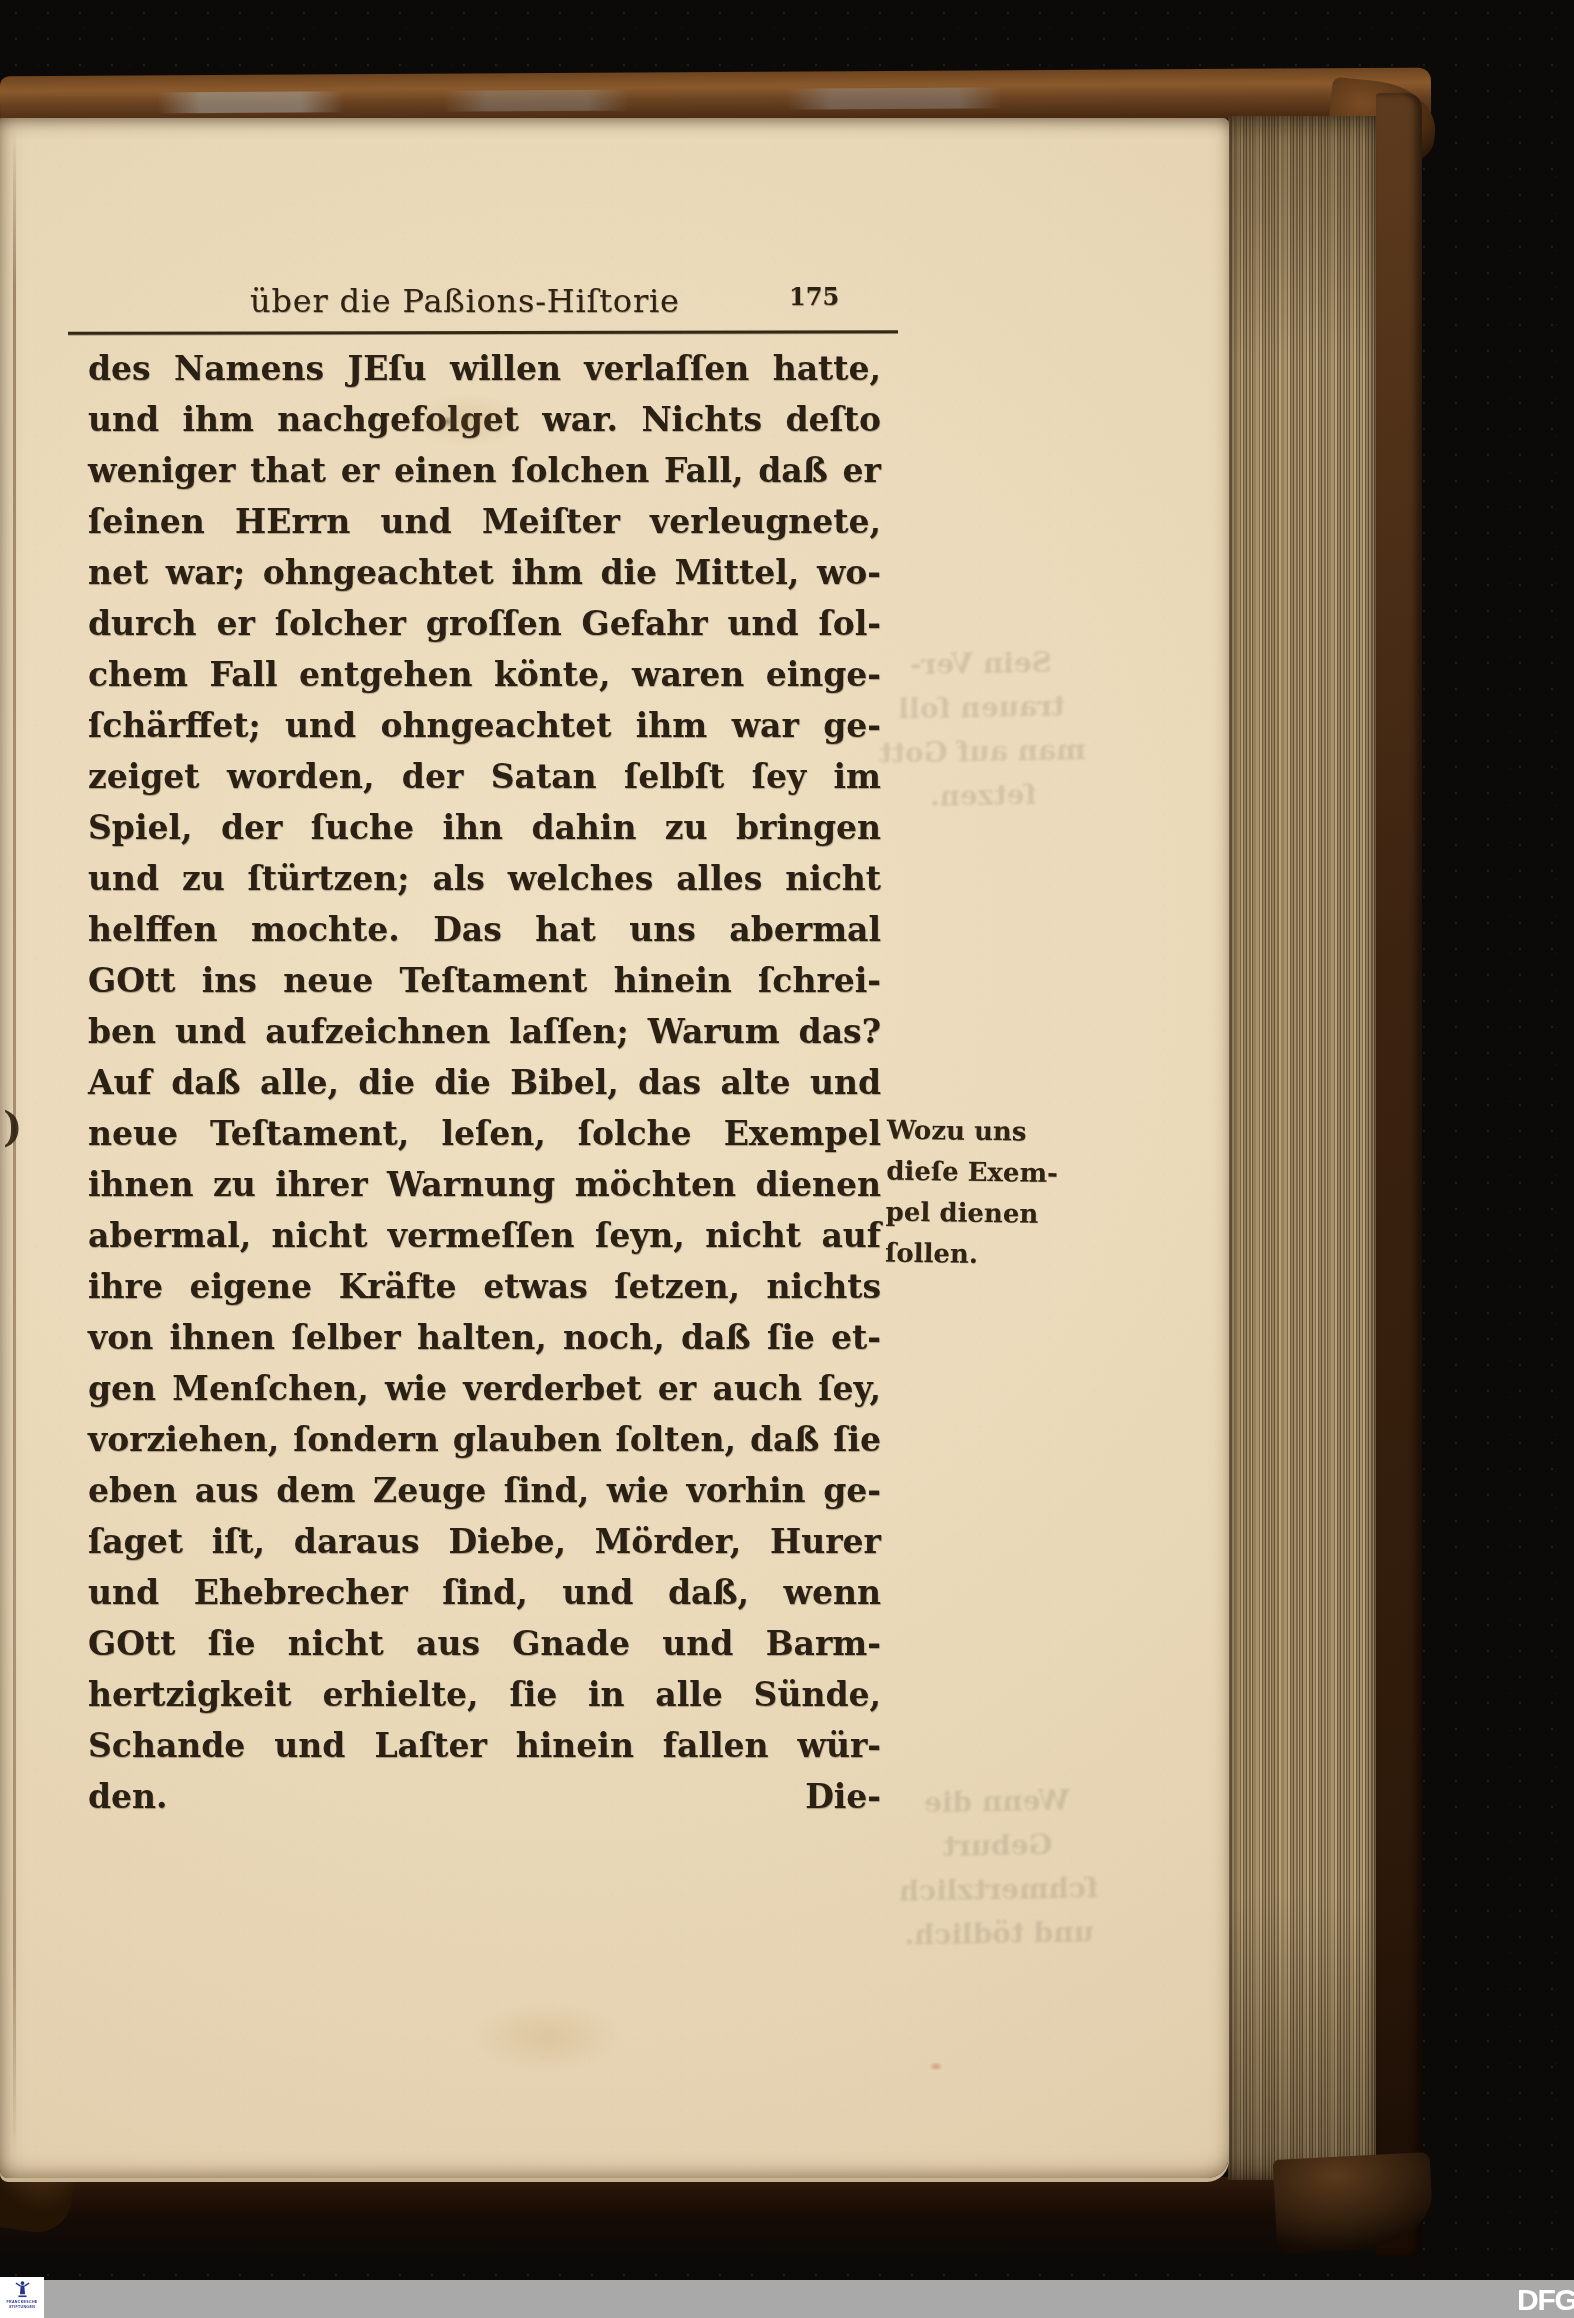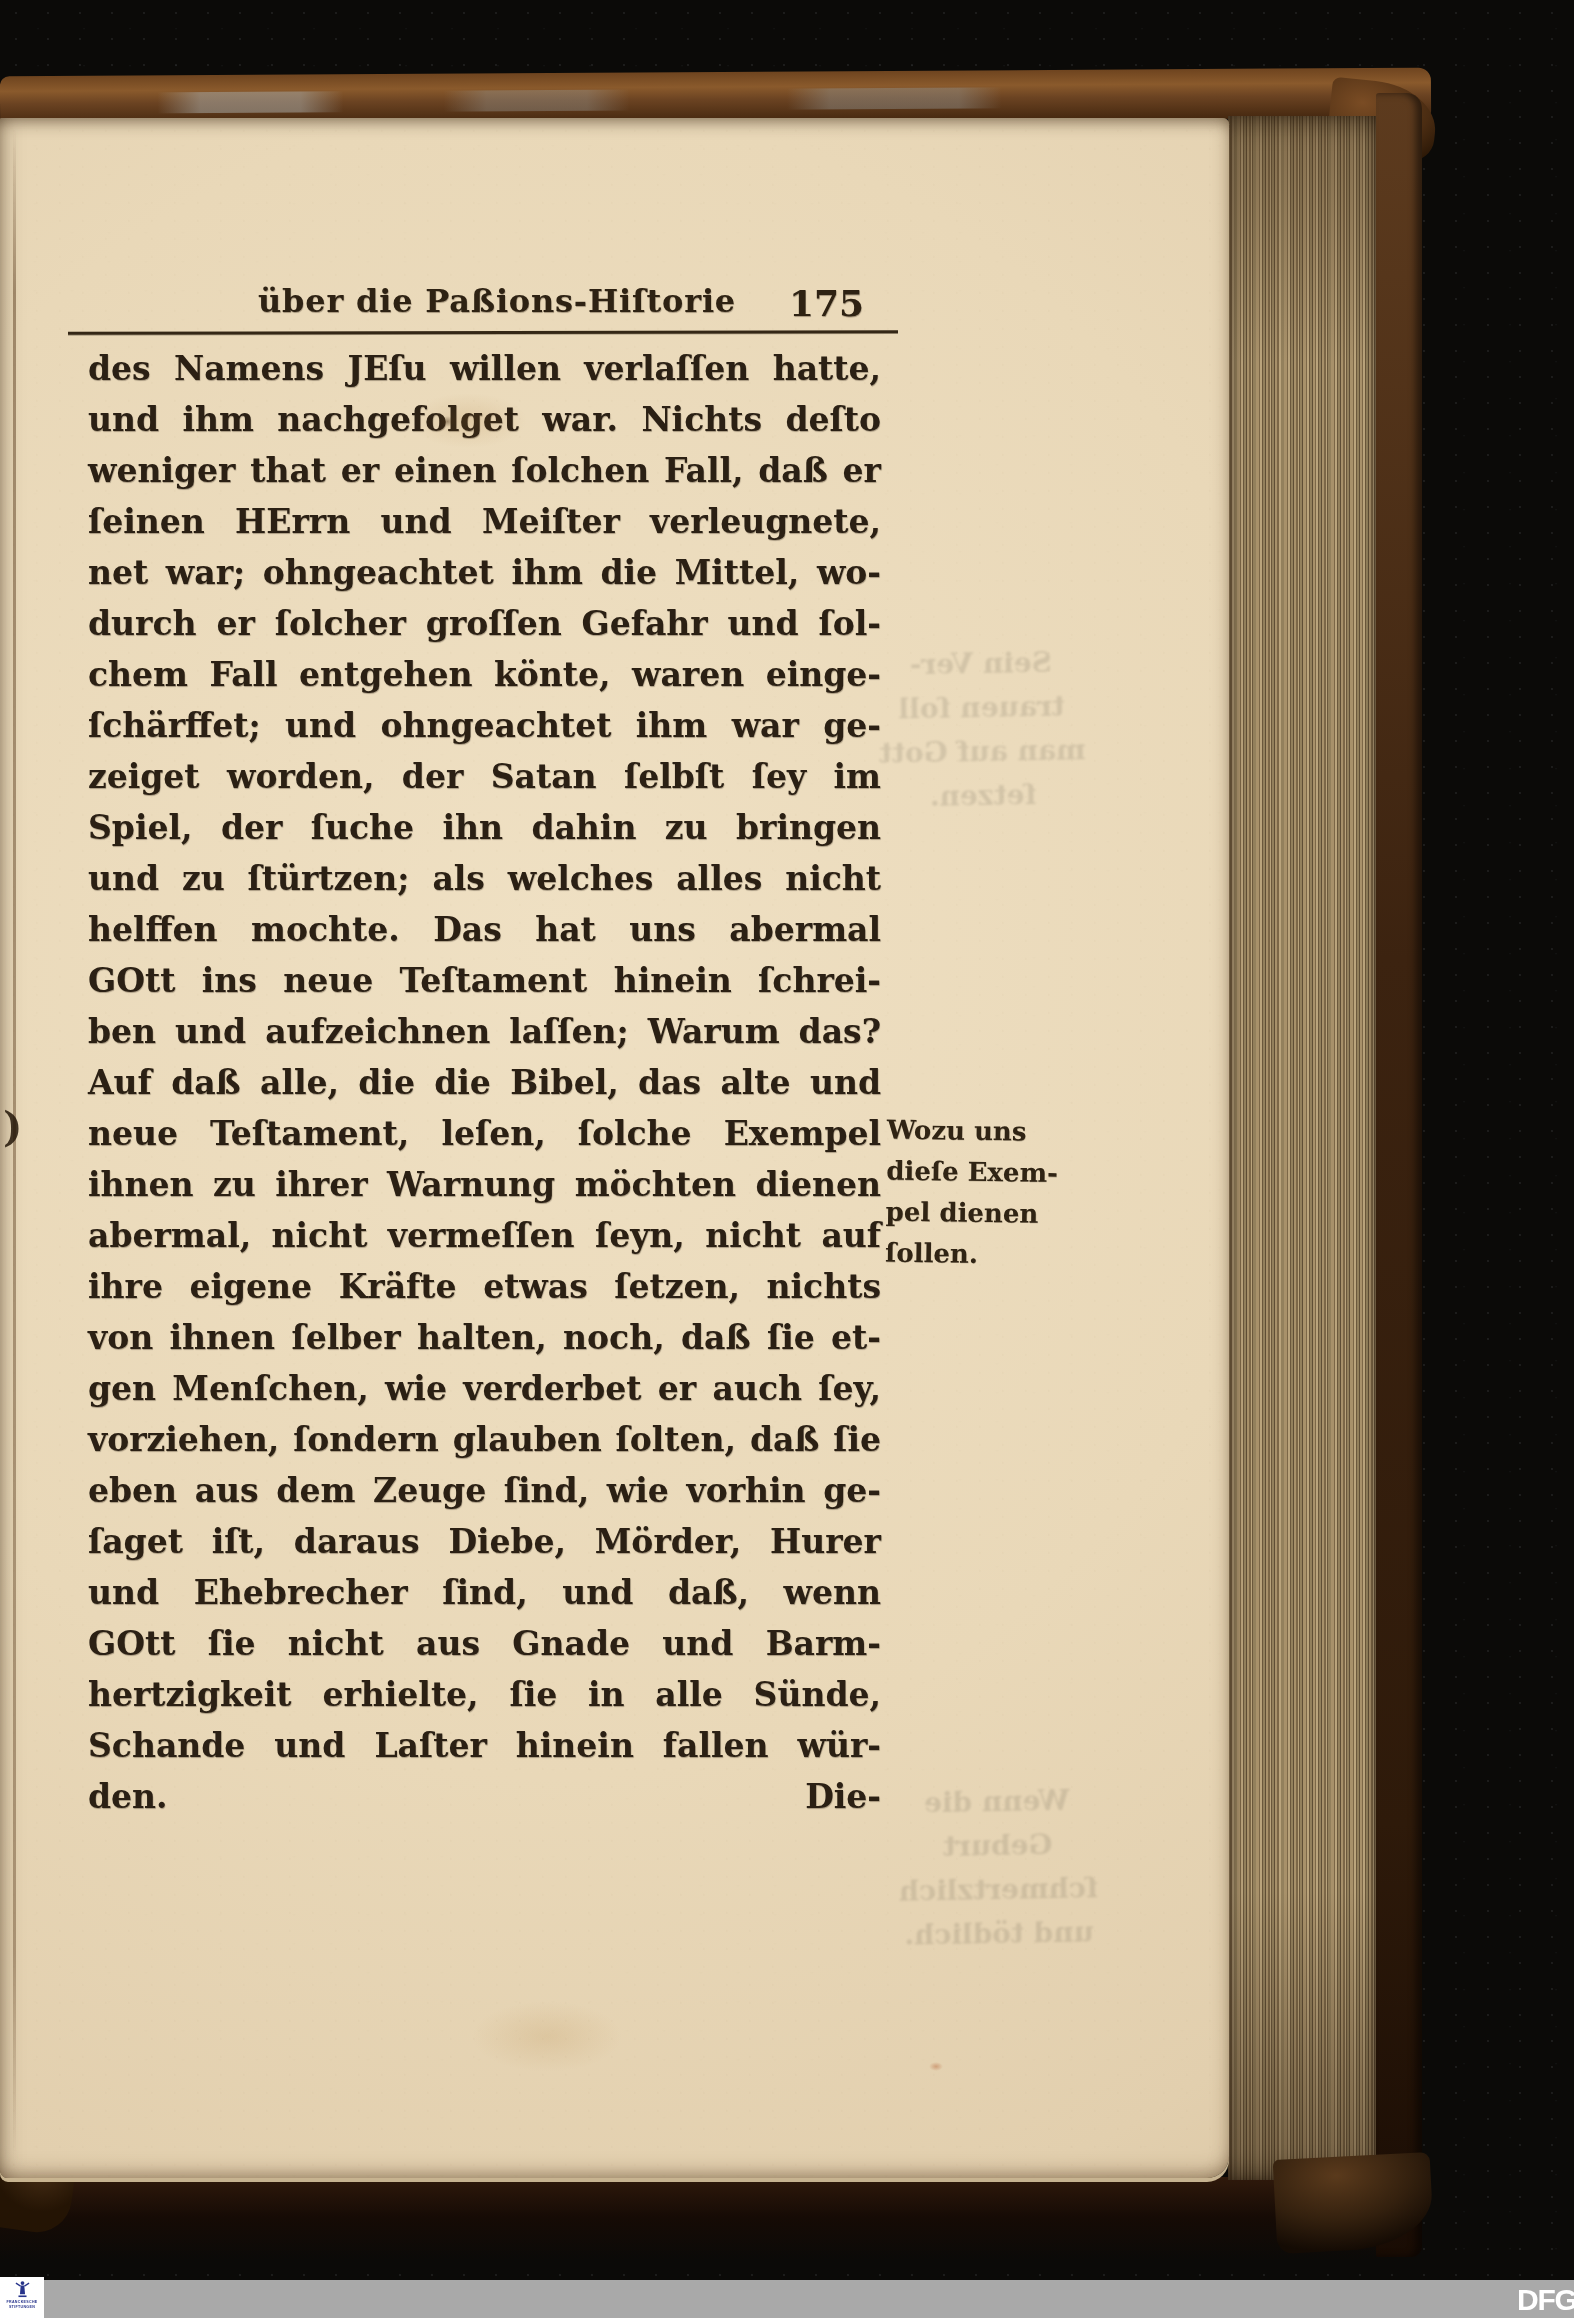--- a/index.html
+++ b/index.html
@@ -51,23 +51,23 @@
                0 3.9px 0 rgba(216,196,158,.9);}
   .page .grain{position:absolute;inset:0;pointer-events:none;opacity:.5;
     background-image:radial-gradient(rgba(150,115,70,.10) 0.8px,transparent 1.1px),
                      radial-gradient(rgba(120,90,55,.07) 0.8px,transparent 1.1px);
     background-size:23px 18px,37px 29px;background-position:2.4px 3.9px,16.5px 13.4px;}
   .gutter{position:absolute;left:13.4px;top:11px;width:2.4px;height:2027px;
     background:linear-gradient(180deg,rgba(110,80,50,0),rgba(105,76,46,.55) 8%,rgba(105,76,46,.45) 90%,rgba(110,80,50,0));}
   .gutter-notch{position:absolute;left:3.1px;top:985px;font-size:41px;font-weight:700;color:#241709;opacity:.85;}
 
   
-  .running-header{position:absolute;left:258px;top:164px;font-size:32px;font-weight:700;
+  .running-header{position:absolute;left:250px;top:164px;font-size:32px;font-weight:400;
     color:#2e2213;letter-spacing:0.8px;text-shadow:0.5px 0.6px 0.7px rgba(45,32,16,.35);}
-  .page-number{position:absolute;left:789px;top:164px;font-size:36px;font-weight:700;color:#2e2213;
+  .page-number{position:absolute;left:789px;top:164px;font-size:24px;font-weight:700;color:#2e2213;
     text-shadow:0.5px 0.6px 0.7px rgba(45,32,16,.35);}
   .header-rule{position:absolute;left:68px;top:213px;width:830px;height:3.1px;background:#342716;
     transform:rotate(-.12deg);box-shadow:0 0.8px 0 rgba(52,39,22,.35);}
   .body-text{position:absolute;left:88px;top:225px;width:793px;}
   .text-line{height:51px;line-height:51px;font-size:33px;font-weight:700;color:#2b2014;
     text-align:justify;text-align-last:justify;text-justify:inter-word;white-space:nowrap0;
     text-shadow:0.5px 0.7px 0.8px rgba(40,28,14,.33);}
   .final-row{height:51px;line-height:51px;font-size:33px;font-weight:700;color:#2b2014;
     display:flex;justify-content:space-between;text-shadow:0.5px 0.7px 0.8px rgba(40,28,14,.33);}
   .final-row .catchword{}

